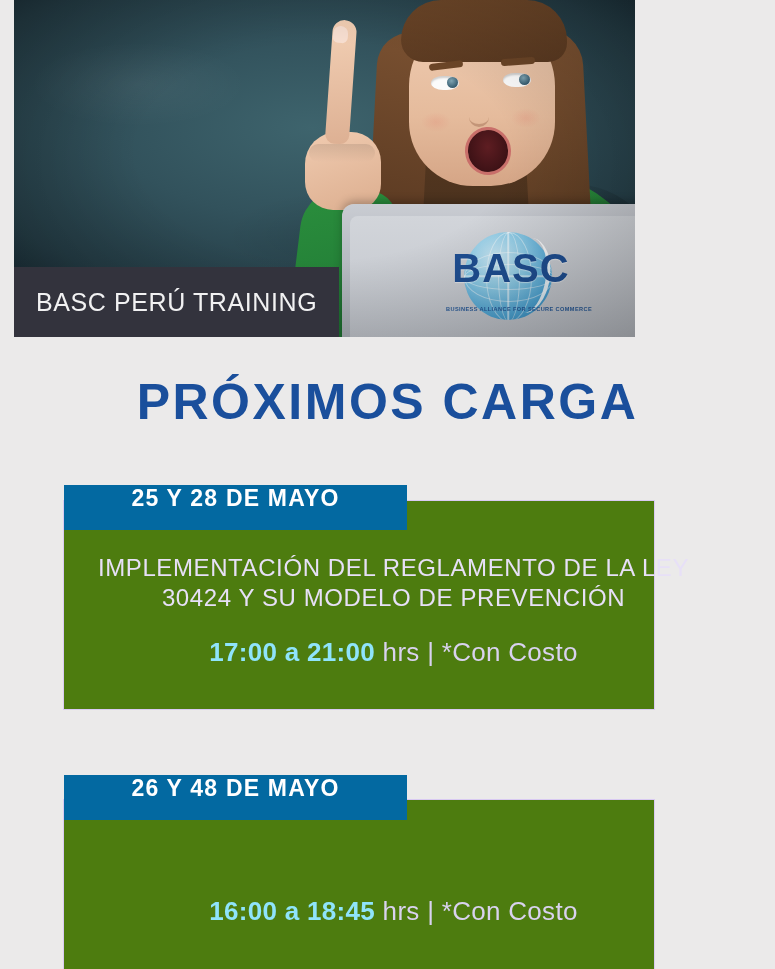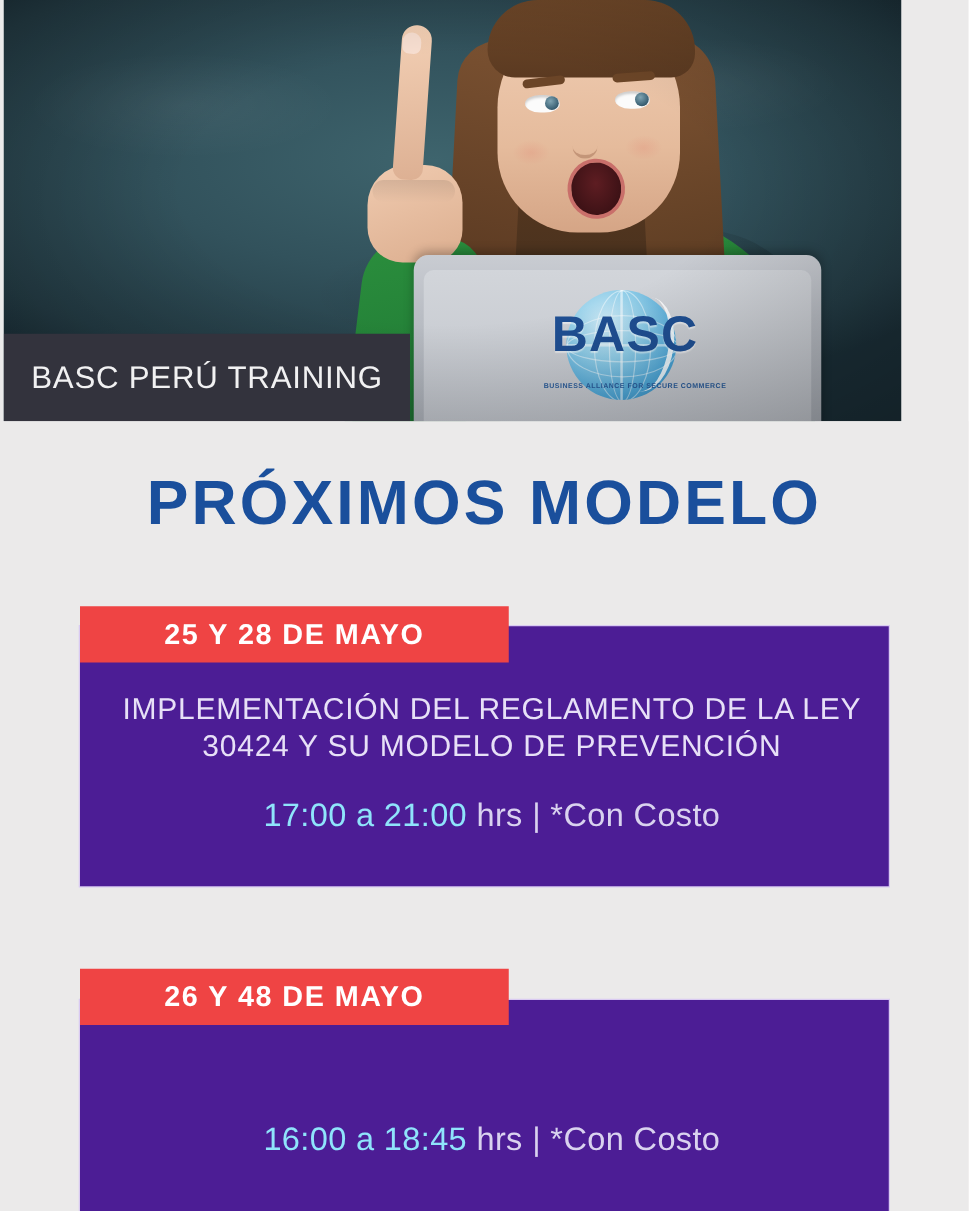--- a/index.html
+++ b/index.html
@@ -16,23 +16,23 @@
     position: relative;
     width: 775px;
     height: 969px;
     overflow: hidden;
     background: #ebeaea;
   }
 
   
   .hero {
     position: absolute;
-    left: 3px;
+    left: 14px;
     top: 0;
-    width: 718px;
+    width: 621px;
     height: 337px;
     overflow: hidden;
     background:
       radial-gradient(ellipse 70% 60% at 48% 38%, #3e646d 0%, #32525c 45%, #243c45 85%, #1b2f38 100%);
   }
   .hero-texture {
     position: absolute;
     inset: 0;
     background:
       radial-gradient(ellipse 25% 18% at 20% 25%, rgba(255,255,255,.05), rgba(255,255,255,0) 70%),
@@ -277,34 +277,33 @@
   }
 
   
   .course { position: absolute; left: 64px; }
   .course-1 { top: 148px; }
   .course-2 { top: 438px; }
 
   .card {
     position: absolute;
     left: 0;
-    width: 647px;
-    background: #4c1d95;
+    width: 590px;
+    background: #4d7c0f;
     box-shadow: 0 0 0 1px rgba(214,196,243,.85);
   }
   .card-1 { top: 16px; height: 208px; }
   .card-2 { top: 25px; height: 185px; }
 
   .date-banner {
     position: absolute;
     left: 0; top: 0;
     width: 343px; height: 45px;
-    background: #ef4444;
+    background: #0369a1;
     display: flex;
-    align-items: center;
     justify-content: center;
     z-index: 2;
   }
   .date-banner-text {
     color: #ffffff;
     font-family: "Liberation Sans", sans-serif;
     font-weight: bold;
     font-size: 23px;
     letter-spacing: 1.2px;
   }
@@ -329,21 +328,21 @@
   }
   .time-line {
     margin-top: 24px;
     font-family: "Liberation Sans", sans-serif;
     font-size: 26px;
     letter-spacing: .3px;
     white-space: nowrap;
   }
   .time-strong {
     color: #8fe4fb;
-    font-weight: normal;
+    font-weight: bold;
   }
   .time-rest {
     color: #d9d2ef;
   }
 </style>
 </head>
 <body>
 
 <div class="poster">
 
@@ -401,21 +400,21 @@
 
     <div class="hero-vignette"></div>
 
     <div class="hero-label">
       <span class="hero-label-text">BASC PERÚ TRAINING</span>
     </div>
   </div>
 
   <div class="main">
 
-    <div class="page-title">PRÓXIMOS MODELO</div>
+    <div class="page-title">PRÓXIMOS CARGA</div>
 
     <div class="course course-1">
       <div class="card card-1">
         <div class="card-body">
           <div class="course-title">IMPLEMENTACIÓN DEL REGLAMENTO DE LA LEY 30424 Y SU MODELO DE PREVENCIÓN</div>
           <div class="time-line">
             <span class="time-strong">17:00 a 21:00</span><span class="time-rest"> hrs | *Con Costo</span>
           </div>
         </div>
       </div>

